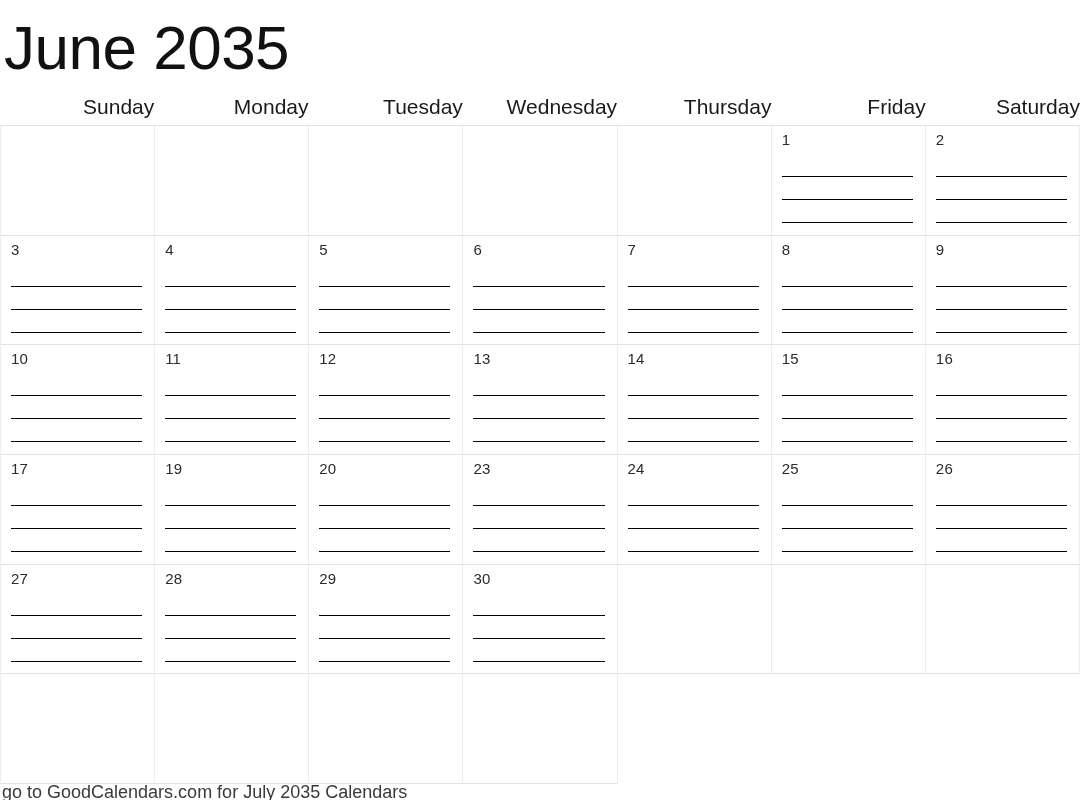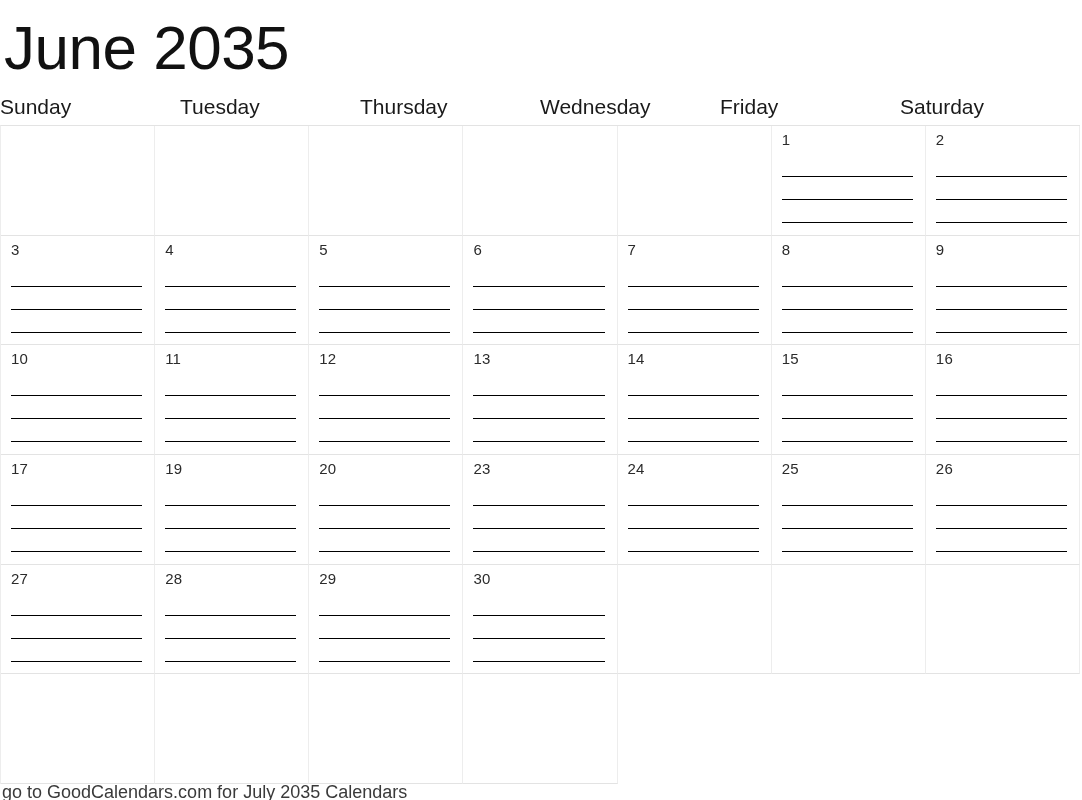--- a/index.html
+++ b/index.html
@@ -39,21 +39,21 @@
   #weekday-header {
     position: absolute;
     left: 0px;
     top: 92px;
     width: 1080px;
     height: 32px;
     display: flex;
   }
   #weekday-header .wd {
     flex: 1 1 0;
-    text-align: left;
+    text-align: right;
     font-size: 21px;
     line-height: 30px;
     font-weight: 300;
     color: #1a1a1a;
     white-space: nowrap;
   }
 
   
   #grid-wrap {
     position: absolute;
@@ -118,23 +118,24 @@
 </style>
 </head>
 <body>
 
 <div id="page">
 
   <div id="title">June 2035</div>
 
   <div id="weekday-header">
       <div class="wd">Sunday</div>
+      <div class="wd">Monday</div>
       <div class="wd">Tuesday</div>
+      <div class="wd">Wednesday</div>
       <div class="wd">Thursday</div>
-      <div class="wd">Wednesday</div>
       <div class="wd">Friday</div>
       <div class="wd">Saturday</div>
     </div>
 
   <div id="grid-wrap">
     <div id="grid">
         <div class="cell empty"></div>
         <div class="cell empty"></div>
         <div class="cell empty"></div>
         <div class="cell empty"></div>

